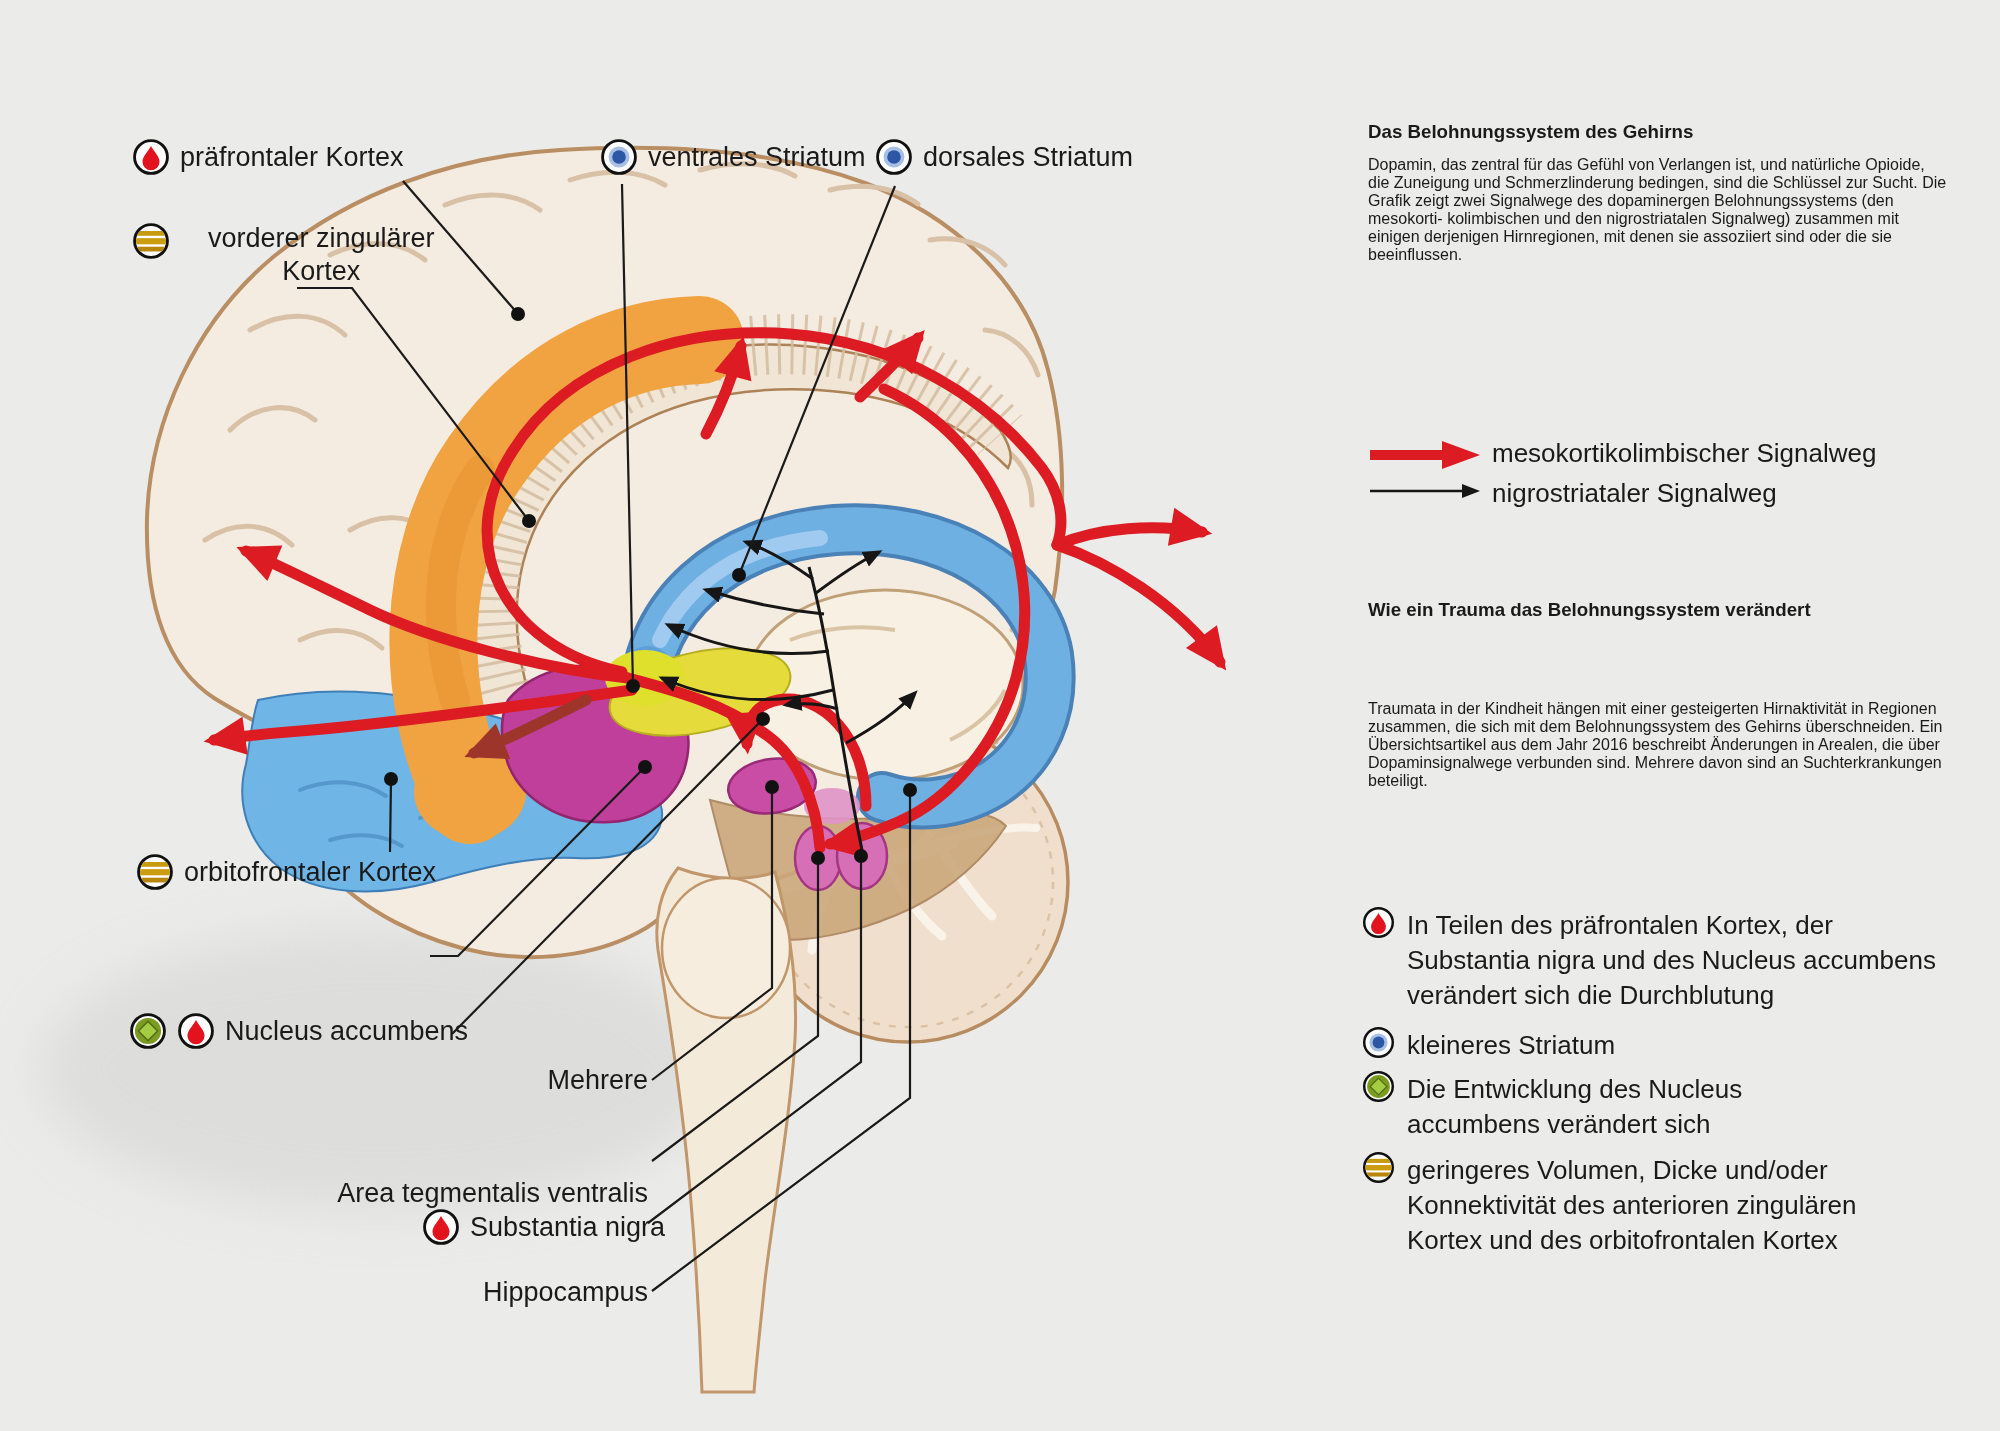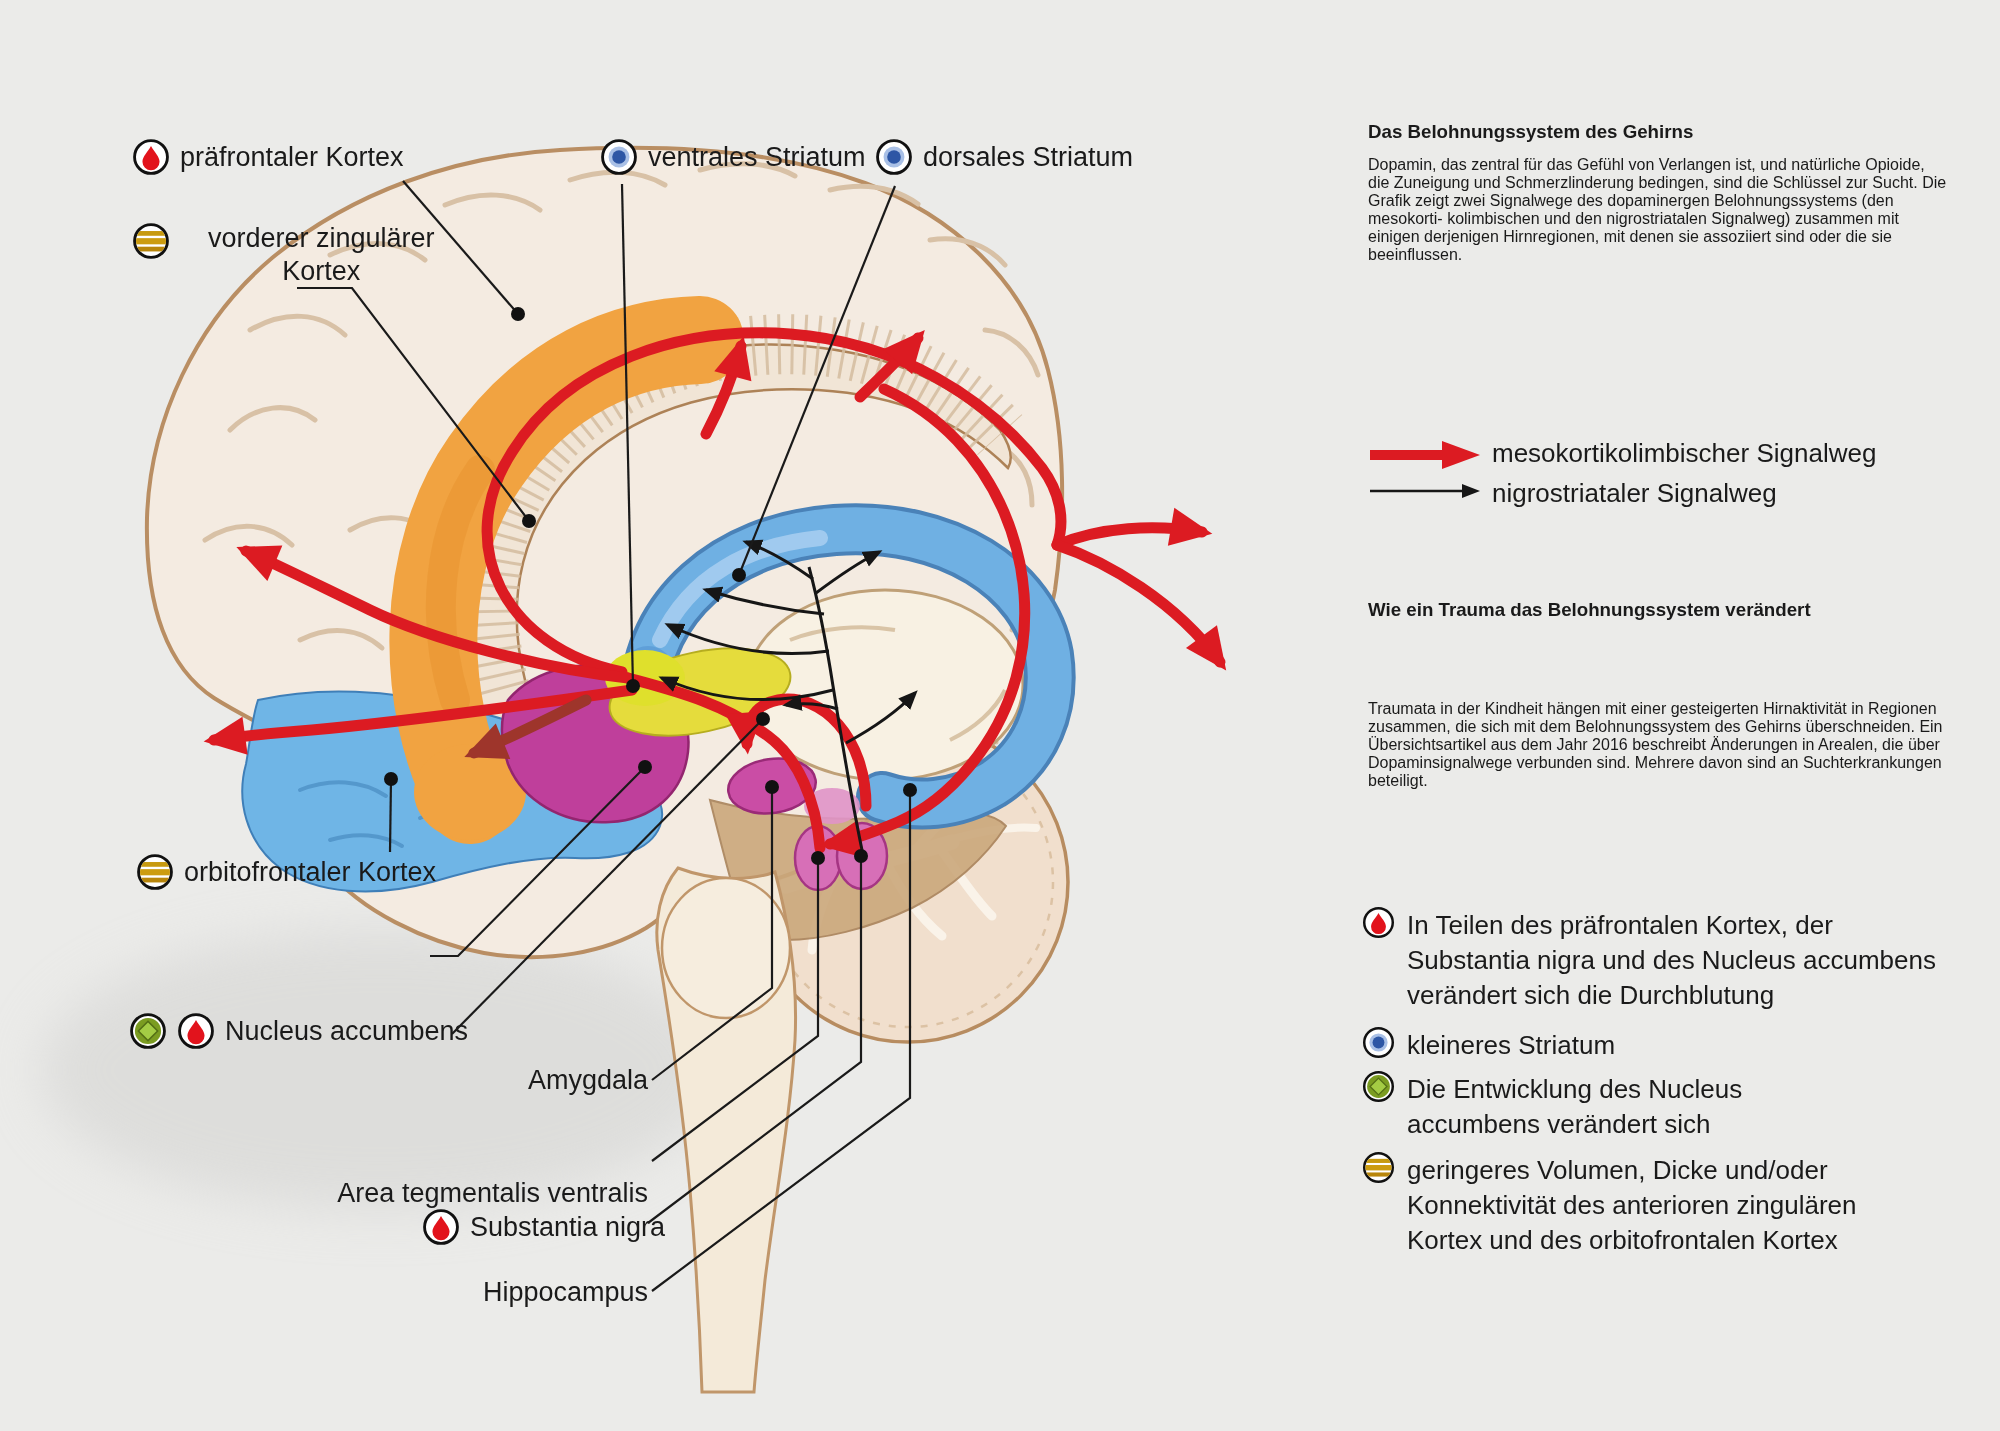--- a/index.html
+++ b/index.html
@@ -274,21 +274,21 @@
     <svg class="icon38">
         <use href="#sym-diamond"></use>
       </svg>
     <svg class="icon38">
         <use href="#sym-drop"></use>
       </svg>
     <span class="txt">Nucleus accumbens</span>
   </div>
 
   <div class="lbl ralign" style="right:1352px;top:1064px;width:260px;">
-    <span class="txt">Amygdala</span>
+    <span class="txt">Mehrere</span>
   </div>
 
   <div class="lbl ralign" style="right:1352px;top:1146px;width:340px;margin-top:31px;">
     <span class="txt">Area tegmentalis ventralis</span>
   </div>
 
   <div class="lbl" style="left:422px;top:1208px;">
     <svg class="icon38">
         <use href="#sym-drop"></use>
       </svg>

